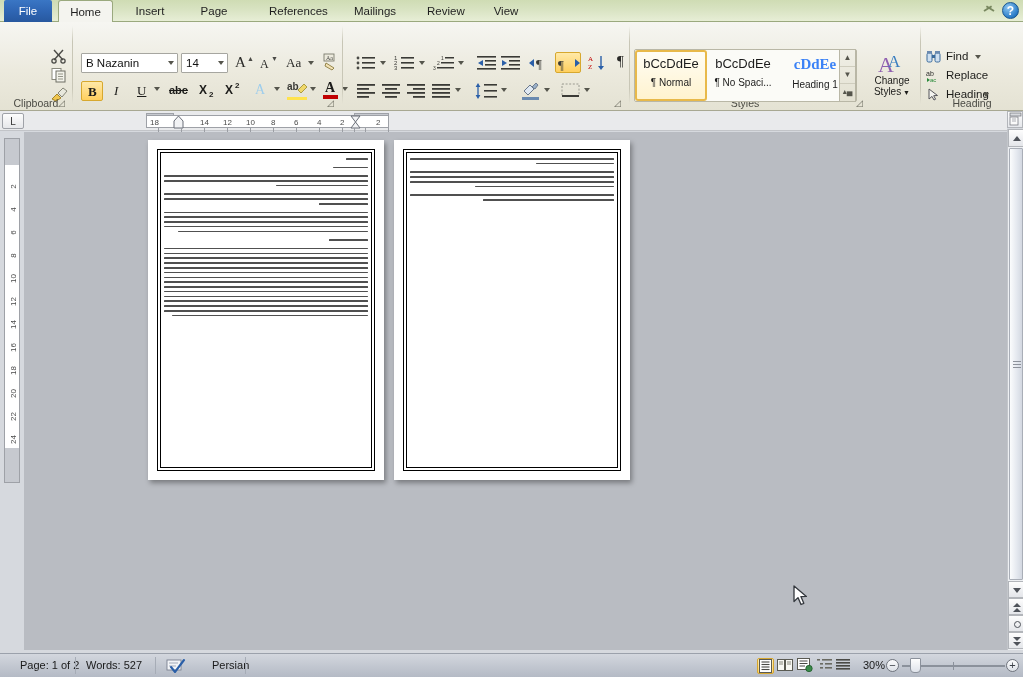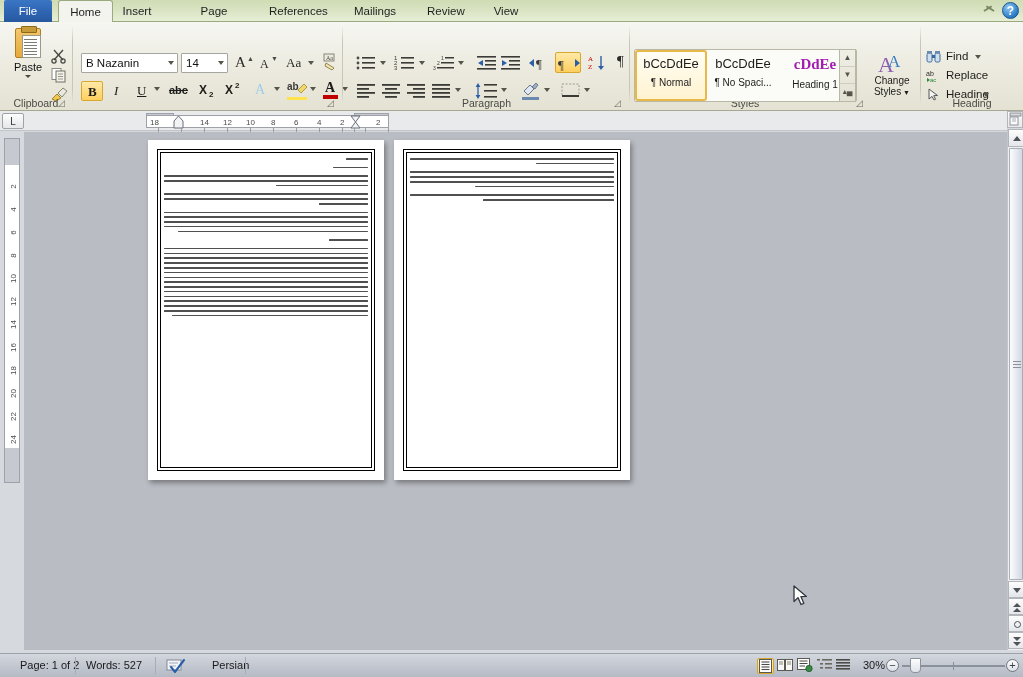--- a/index.html
+++ b/index.html
@@ -127,21 +127,21 @@
   }
   .style-item{
     width:72px; height:51px; text-align:center; padding-top:6px; cursor:default;
   }
   .style-item.sel{
     border:2px solid #e8b94a; border-radius:3px;
     background:linear-gradient(to bottom,#fffdf4,#fff3cf);
     width:72px;height:51px; padding-top:4px;
   }
   .style-prev{font-size:13px;color:#1c1c1c;}
-  .style-prev.h1{font-family:"Liberation Serif",serif;font-weight:bold;color:#a21caf;font-size:15px;}
+  .style-prev.h1{font-family:"Liberation Serif",serif;font-weight:bold;color:#3b82f6;font-size:15px;}
   .style-name{font-size:10px;color:#1c1c1c;margin-top:6px;white-space:nowrap;}
   .gallery-scroll{
     position:absolute; left:839px; top:27px; width:17px; height:53px;
     background:linear-gradient(to bottom,#f0efe6,#e3e1d2); border:1px solid #b9b7a6;
   }
   .gs-btn{height:17px;border-bottom:1px solid #cfcdbe;text-align:center;line-height:16px;font-size:8px;color:#55554c;}
 
   
   .ruler-h{
     position:absolute; left:0; top:111px; width:1007px; height:20px;
@@ -293,49 +293,35 @@
   .mouse{position:absolute; z-index:99; pointer-events:none;}
 </style>
 </head>
 <body>
 
 <div id="app">
 
   <div class="tabstrip">
     <div class="tab-file">File</div>
     <div class="tab active" style="left:58px;width:55px;">Home</div>
-    <div class="tab" style="left:112px;width:50px;">Insert</div>
+    <div class="tab" style="left:125px;width:50px;">Insert</div>
     <div class="tab" style="left:174px;width:80px;">Page Layout</div>
     <div class="tab" style="left:260px;width:72px;">References</div>
     <div class="tab" style="left:344px;width:62px;">Mailings</div>
     <div class="tab" style="left:418px;width:55px;">Review</div>
     <div class="tab" style="left:484px;width:44px;">View</div>
     <div class="qa-right">
       <div class="chev-up"></div>
       <div class="help-btn">?</div>
     </div>
   </div>
 
   <div class="ribbon">
 
     <div class="grp" style="left:0;width:72px;">
-      <div class="paste-btn">
-        <div class="clipboard-ico">
-          <div class="cb-lines">
-              <i></i>
-              <i></i>
-              <i></i>
-              <i></i>
-              <i></i>
-              <i></i>
-            </div>
-        </div>
-        <div class="paste-label">Paste</div>
-        <div class="tri-down"></div>
-      </div>
 
       <div class="rb" style="left:50px;top:26px;width:18px;height:16px;">
         <svg width="18" height="16" viewBox="0 0 18 16">
           <line x1="4" y1="2" x2="13" y2="12" stroke="#4a4a46" stroke-width="1.4"></line>
           <line x1="13" y1="2" x2="4" y2="12" stroke="#4a4a46" stroke-width="1.4"></line>
           <circle cx="4" cy="13" r="2.1" fill="none" stroke="#4a4a46" stroke-width="1.3"></circle>
           <circle cx="13" cy="13" r="2.1" fill="none" stroke="#4a4a46" stroke-width="1.3"></circle>
         </svg>
       </div>
 
@@ -583,21 +569,20 @@
       </div>
       <div class="rb" style="left:216px;top:60px;width:24px;height:19px;">
         <svg width="24" height="19" viewBox="0 0 24 19">
           <rect x="3" y="2" width="17" height="12" fill="none" stroke="#9a9a90" stroke-width="1" stroke-dasharray="2,1.6"></rect>
           <rect x="3" y="13" width="17" height="2" fill="#3a3a36"></rect>
         </svg>
       </div>
       <div class="rb" style="left:240px;top:65px;width:10px;height:10px;">
         <span style="position:absolute;left:1px;top:1px;width:0;height:0;border-left:3.5px solid transparent;border-right:3.5px solid transparent;border-top:4px solid #55554c;"></span>
       </div>
-      <div class="grp-label">Paragraph</div>
       <div class="dlg-launcher" style="right:6px;">◿</div>
     </div>
     <div class="grp-sep" style="left:629px;"></div>
 
     <div class="grp" style="left:630px;width:288px;">
       <div class="grp-label" style="left:0;width:230px;">Styles</div>
       <div class="dlg-launcher" style="left:226px;">◿</div>
     </div>
 
     <div class="style-gallery">

